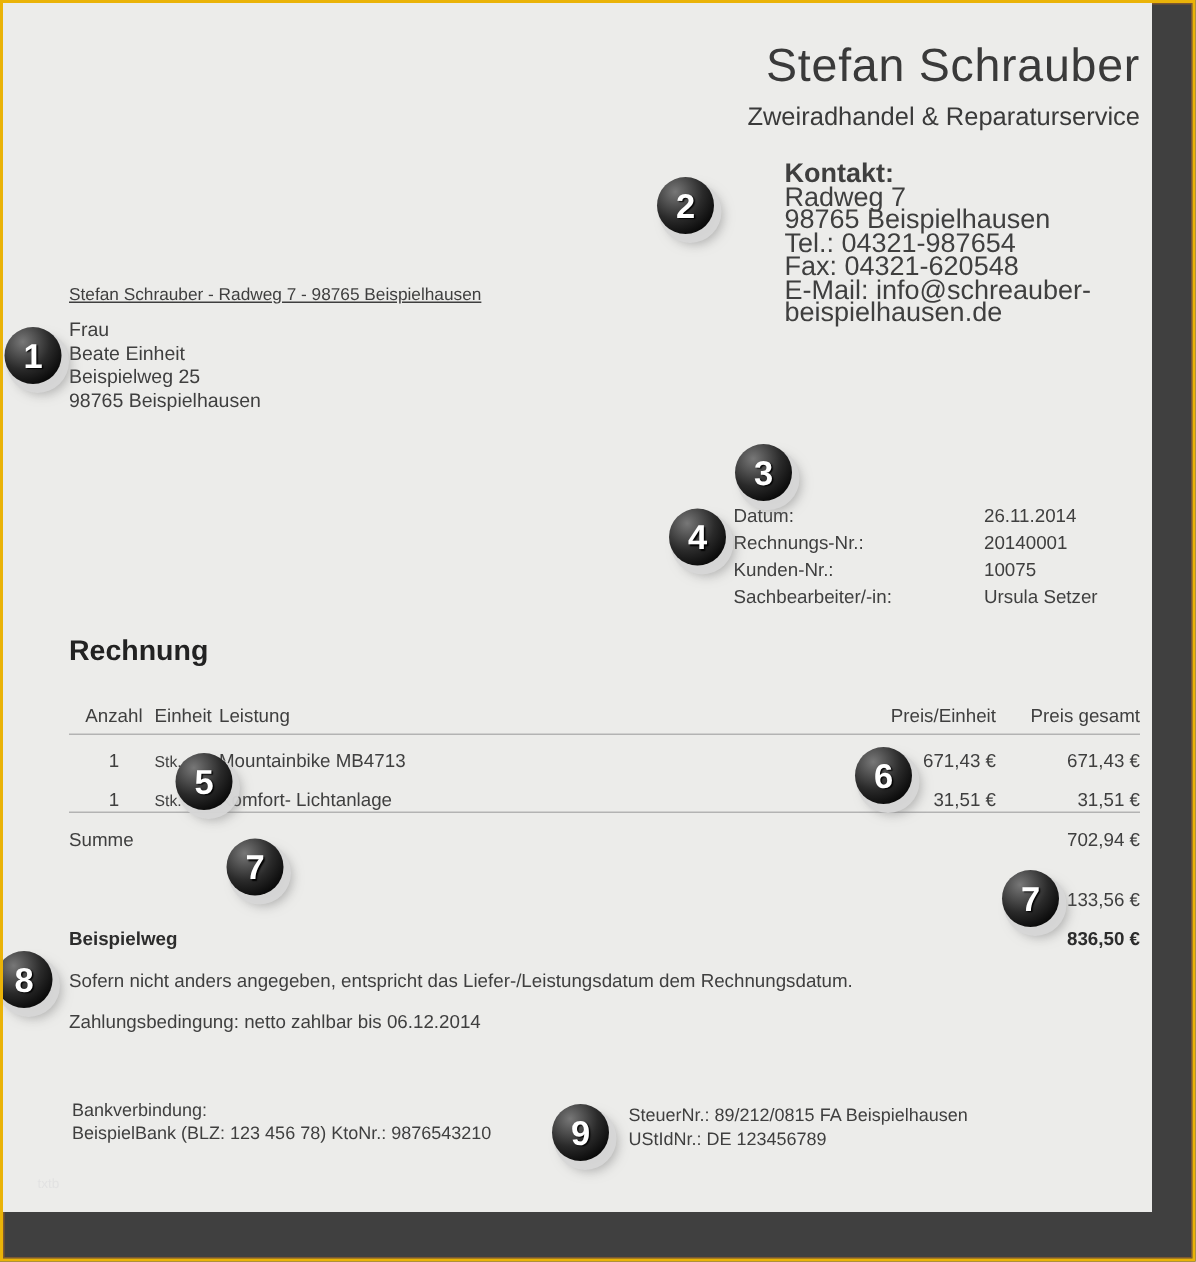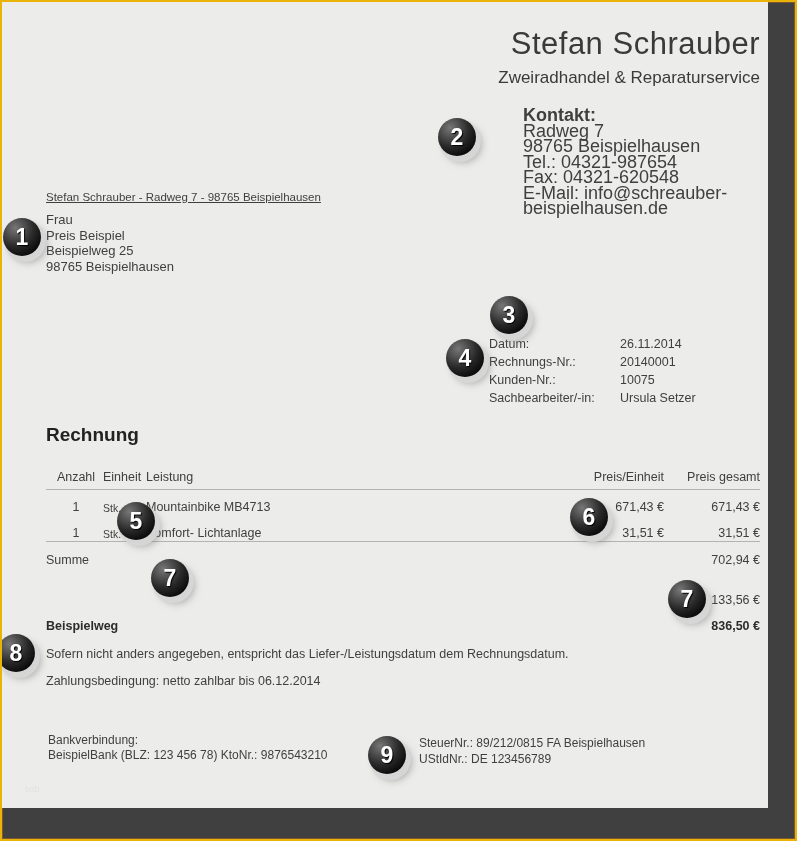--- a/index.html
+++ b/index.html
@@ -32,21 +32,21 @@
   .contact-block { left:487px; top:106px; font-size:18px; line-height:15.5px;margin-left:34px; }
   .contact-label { font-weight:bold; }
 
   .sender-line {
     left:44px; top:189px; font-size:11.5px;
     text-decoration:underline;
   }
   .recipient-block { left:44px; top:210px; font-size:13px; line-height:15.5px; }
 
   .meta-block { left:487px; top:333px; font-size:12.5px; line-height:18px; }
-  .meta-row { display:flex; }
+  .meta-row { display:flex;gap:36px; }
   .meta-label { width:131px; }
   .meta-value { }
 
   .doc-title { left:44px; top:422px; font-size:19px; font-weight:bold; color:#222; }
 
   .th { font-size:12.5px; color:#3f3f3f; top:468px; }
   .cell { font-size:12.5px; }
   .col-qty   { left:50px;  width:48px; text-align:center; }
   .col-unit  { left:101px;  width:48px; }
   .col-desc  { left:144px; }
@@ -96,21 +96,21 @@
       <div>Radweg 7</div>
       <div>98765 Beispielhausen</div>
       <div>Tel.: 04321-987654</div>
       <div>Fax: 04321-620548</div>
       <div>E-Mail: info@schreauber-beispielhausen.de</div>
     </div>
 
     <div class="abs sender-line">Stefan Schrauber - Radweg 7 - 98765 Beispielhausen</div>
     <div class="abs recipient-block">
       <div>Frau</div>
-      <div>Preis Beispiel</div>
+      <div>Beate Einheit</div>
       <div>Beispielweg 25</div>
       <div>98765 Beispielhausen</div>
     </div>
 
     <div class="abs meta-block">
       <div class="meta-row">
         <span class="meta-label">Datum:</span>
         <span class="meta-value">26.11.2014</span>
       </div>
       <div class="meta-row">

